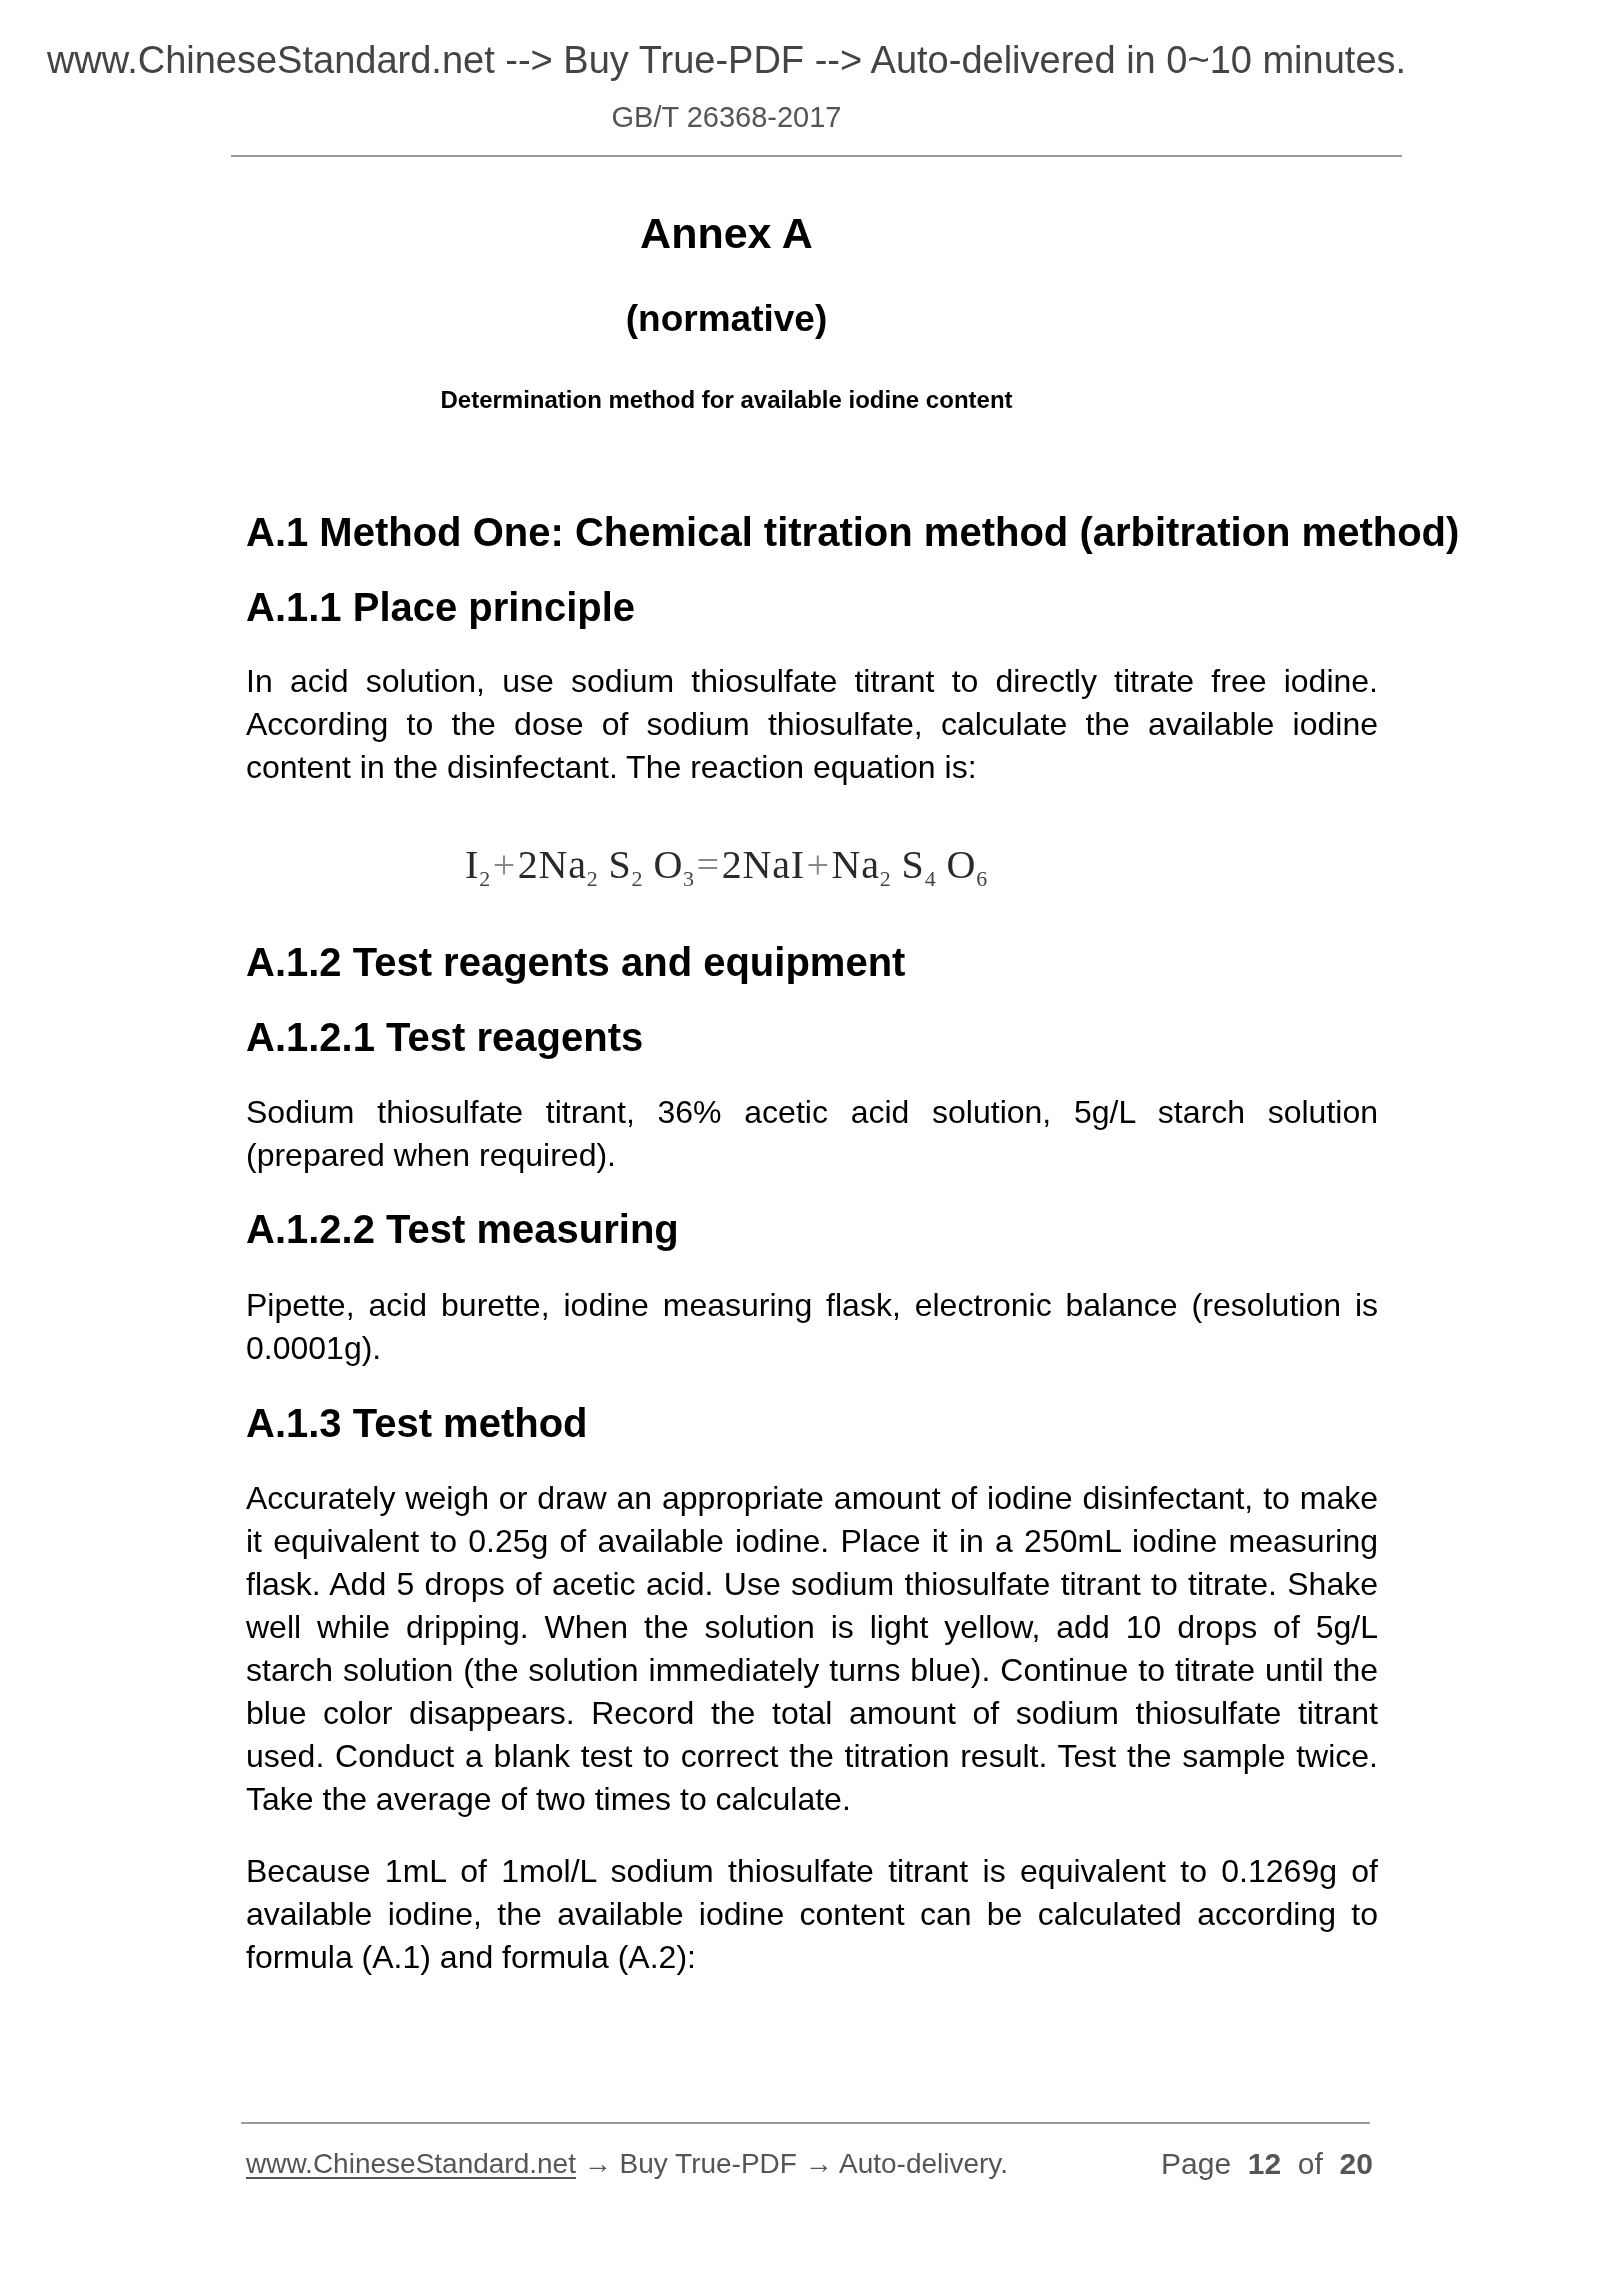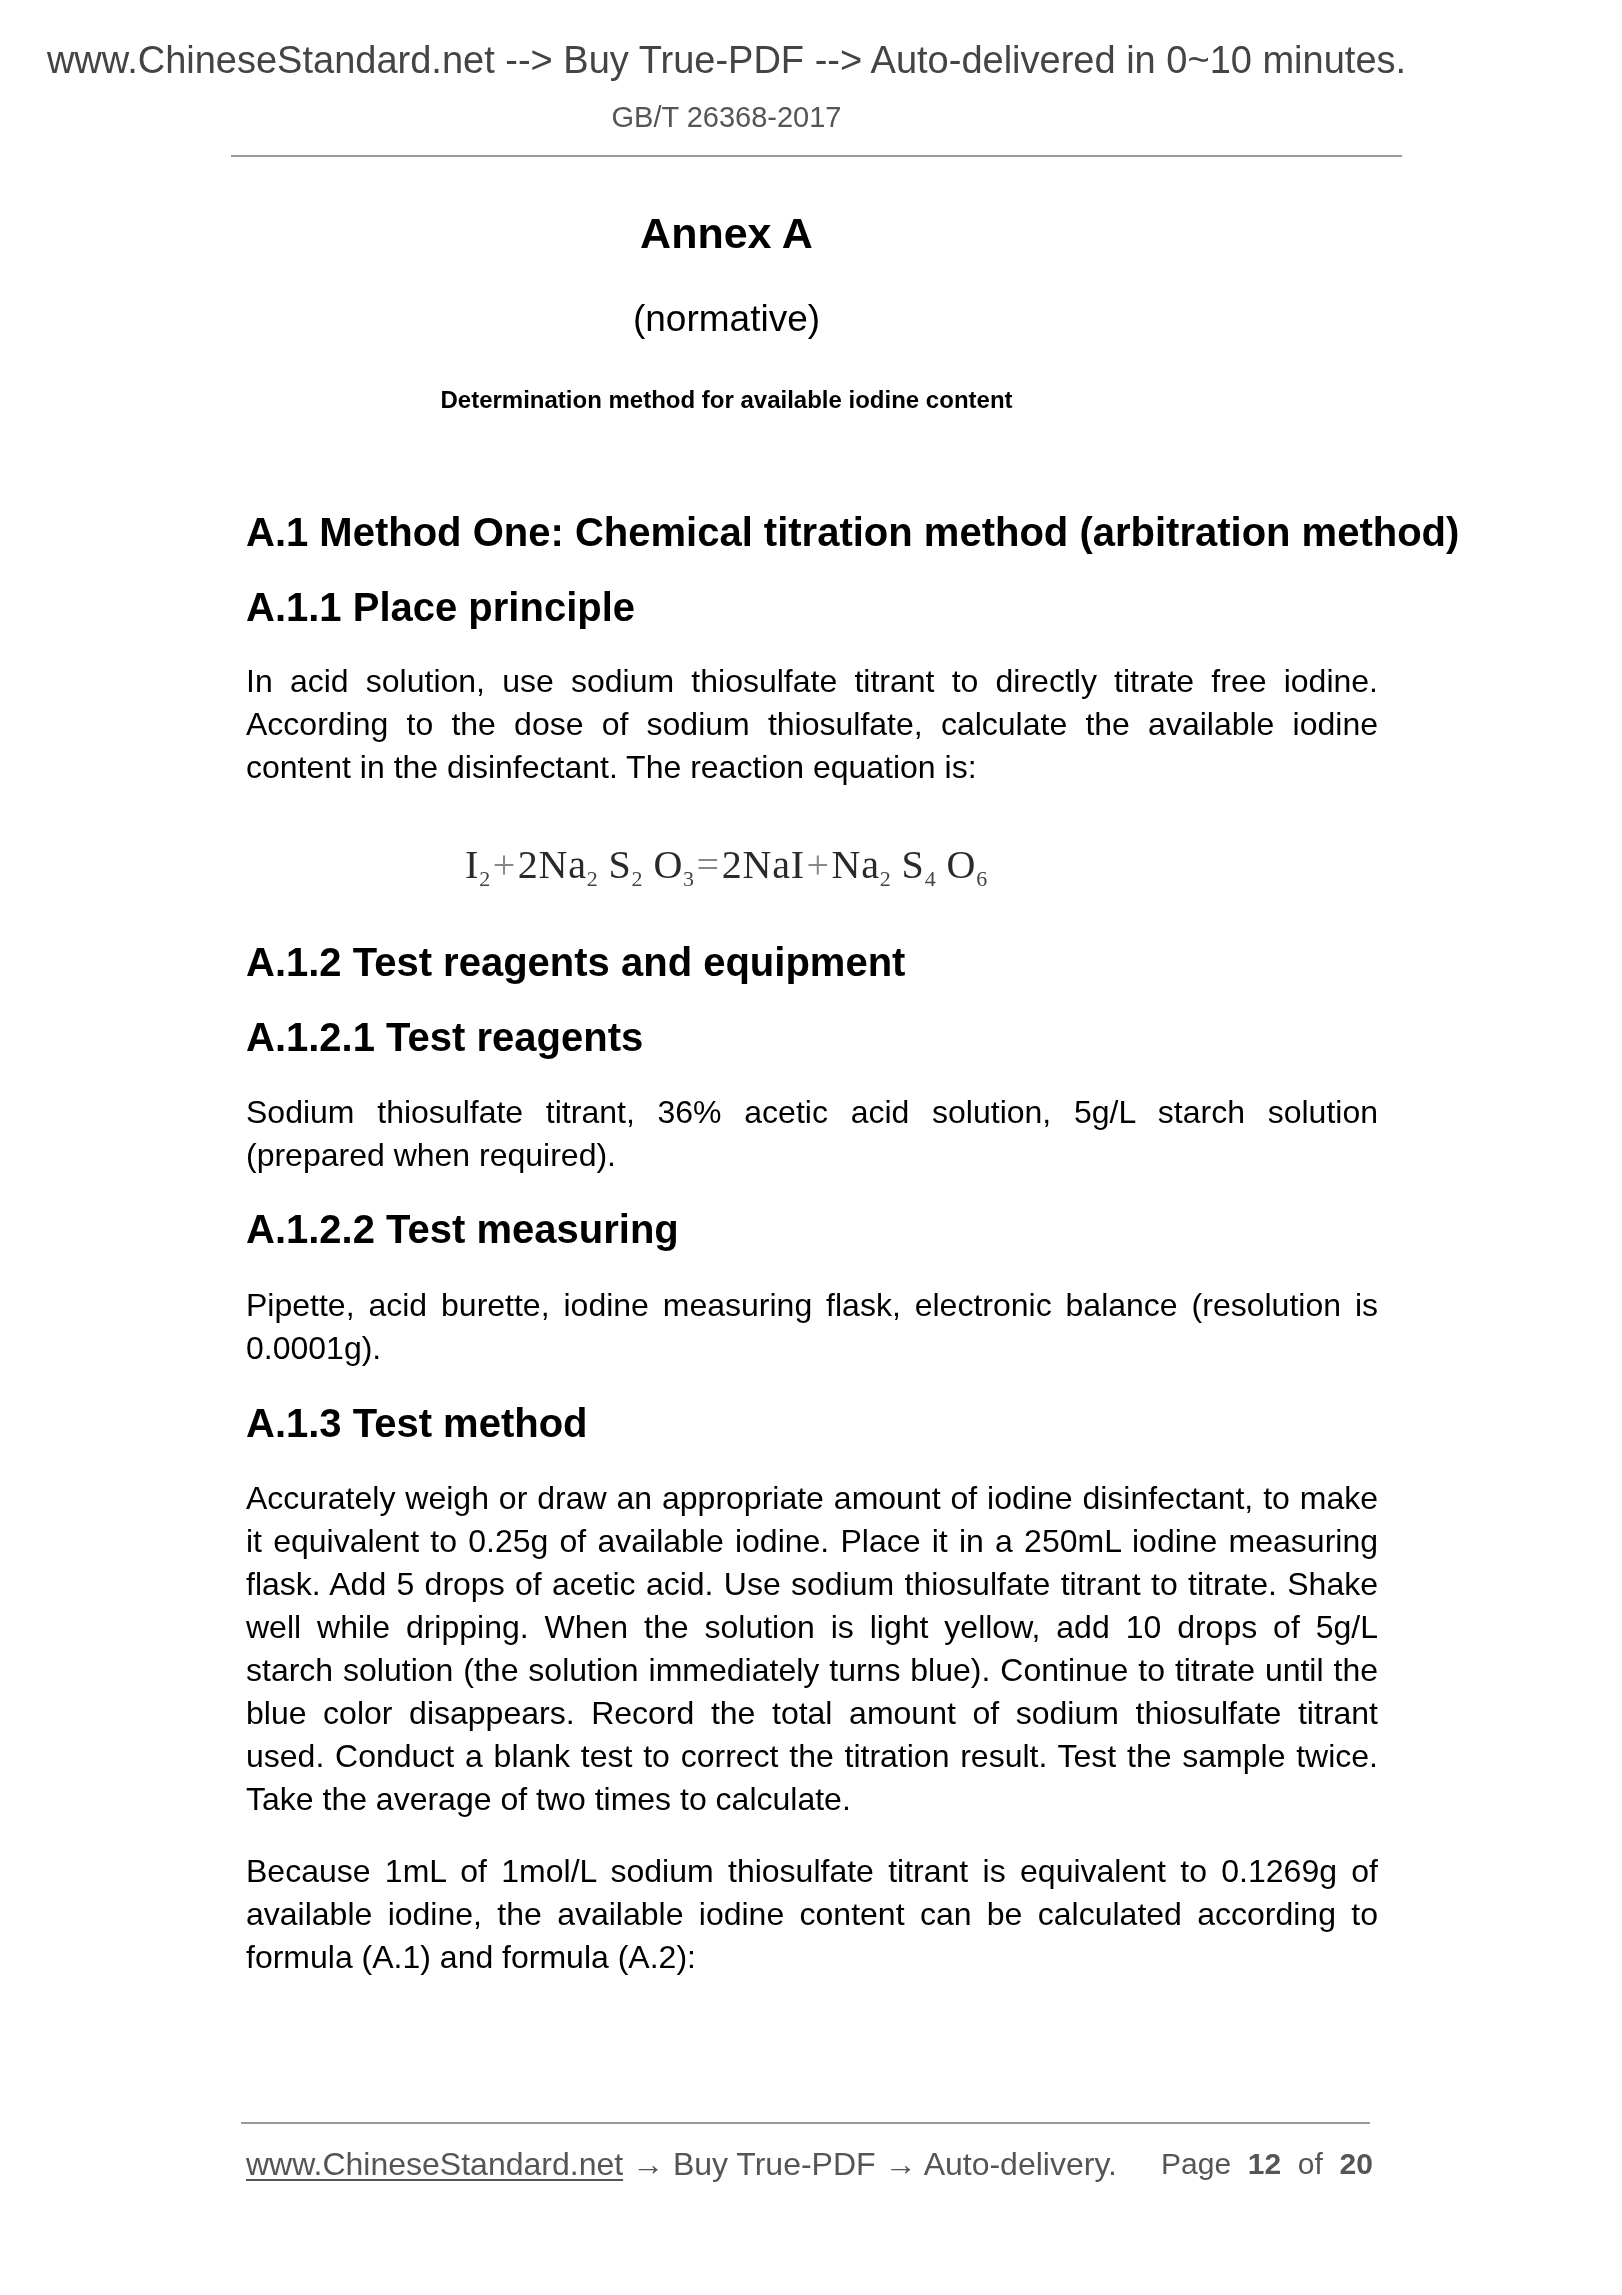--- a/index.html
+++ b/index.html
@@ -4,29 +4,29 @@
 <style>
   html, body { margin: 0; padding: 0; background: #ffffff; }
   body { width: 1623px; height: 2295px; position: relative; overflow: hidden;
          font-family: "Liberation Sans", sans-serif; color: #000; }
   .abs { position: absolute; }
   .center { left: 0; width: 1453px; text-align: center; white-space: nowrap; }
   .hdr1 { top: 41px; font-size: 38px; line-height: 38px; color: #444; }
   .hdr2 { top: 103px; font-size: 29px; line-height: 29px; color: #555; }
   .rule-top { top: 155px; left: 231px; width: 1171px; height: 1.7px; background: #9a9a9a; }
   .annex { top: 212px; font-size: 43px; line-height: 43px; font-weight: bold; }
-  .normative { top: 300px; font-size: 37px; line-height: 37px; }
+  .normative { top: 300px; font-size: 37px; line-height: 37px; font-weight: bold; }
   .subtitle { top: 384px; font-size: 24px; line-height: 32px; font-weight: bold; }
   .h { left: 246px; font-size: 40px; line-height: 43px; font-weight: bold; white-space: nowrap; }
   .p { left: 246px; width: 1132px; font-size: 32px; line-height: 43px; text-align: justify; margin: 0; }
   .eq { top: 845px; font-family: "Liberation Serif", serif; font-size: 40px; line-height: 40px; color: #2a2a2a; letter-spacing: 0.8px; }
   .eq sub { font-size: 22px; line-height: 0; vertical-align: -8.3px; color: #444; }
   .eq .op { color: #888; padding: 0 1.7px; }
   .rule-bottom { top: 2122px; left: 241px; width: 1129px; height: 1.7px; background: #9a9a9a; }
-  .footer-left { top: 2149px; left: 246px; font-size: 32px; line-height: 30px; color: #555; white-space: nowrap; }
+  .footer-left { top: 2149px; left: 246px; font-size: 28px; line-height: 30px; color: #555; white-space: nowrap; }
   .footer-left a { color: #555; text-decoration: underline; text-decoration-thickness: 1.7px; text-underline-offset: 4.2px; }
   .footer-right { top: 2149px; left: 1161px; font-size: 30px; line-height: 30px; color: #555; white-space: nowrap; }
   .footer-right b { font-weight: bold; }
   .sp { display: inline-block; width: 10px; }
 </style>
 </head>
 <body>
 
 <div class="abs center hdr1">www.ChineseStandard.net --&gt; Buy True-PDF --&gt; Auto-delivered in 0~10 minutes.</div>
 <div class="abs center hdr2">GB/T 26368-2017</div>

